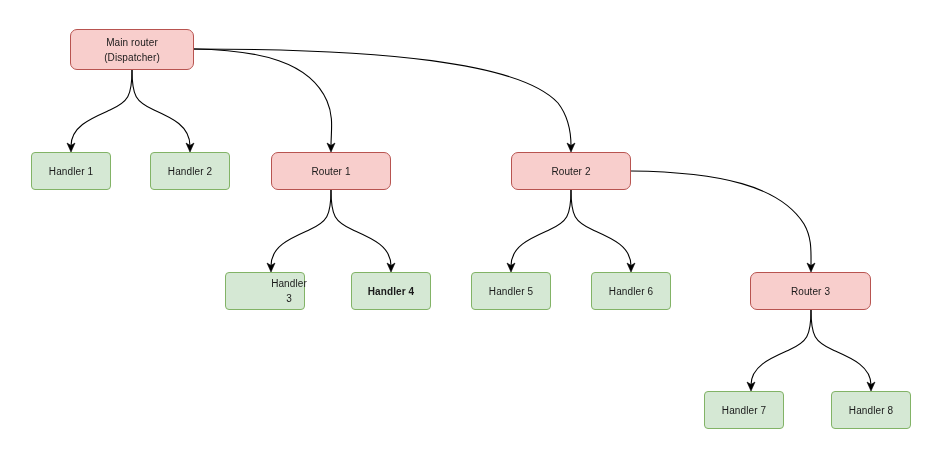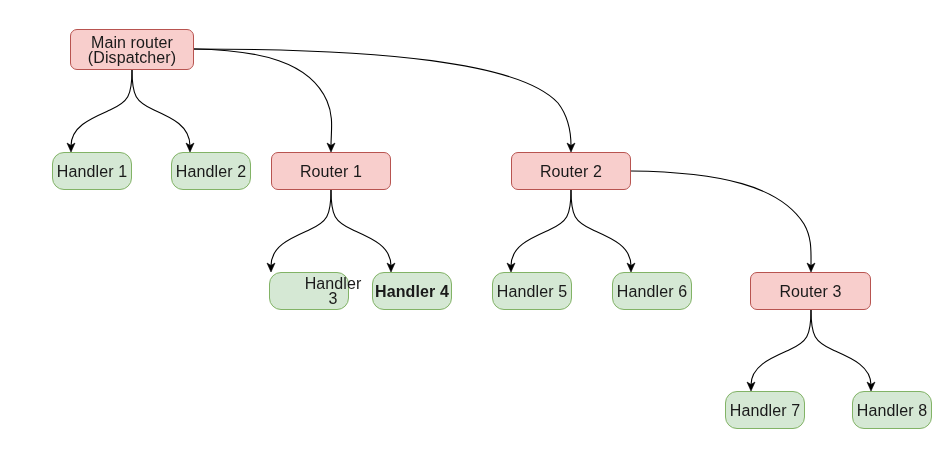--- a/index.html
+++ b/index.html
@@ -26,37 +26,36 @@
     width: 941px;
     height: 461px;
   }
   .node {
     position: absolute;
     box-sizing: border-box;
     display: flex;
     align-items: center;
     justify-content: center;
     text-align: center;
-    font-size: 16px;
+    font-size: 10px;
     line-height: 15px;
     color: #1a1a1a;
     letter-spacing: 0.1px;
     z-index: 2;
     white-space: pre-line;
   }
   .node-router {
     background: #f8cecc;
     border: 1px solid #b85450;
     border-radius: 7px;
   }
   .node-handler {
     background: #d5e8d4;
     border: 1px solid #82b366;
-    border-radius: 12px;
-    margin-left: 21px;
+    border-radius: 4px;
   }
   .edge-path {
     fill: none;
     stroke: #000000;
     stroke-width: 1.1;
     stroke-linecap: round;
     stroke-linejoin: round;
   }
   .edge-head {
     fill: #000000;
@@ -142,21 +141,21 @@
   </div>
 
   <div class="node node-router" style="left:271px; top:152px; width:120px; height:38px;">
     <span>Router 1</span>
   </div>
 
   <div class="node node-router" style="left:511px; top:152px; width:120px; height:38px;">
     <span>Router 2</span>
   </div>
 
-  <div class="node node-handler" style="left:248px; top:272px; width:80px; height:38px;padding-left:48px;">
+  <div class="node node-handler" style="left:225px; top:272px; width:80px; height:38px;padding-left:48px;">
     <span>Handler 3</span>
   </div>
 
   <div class="node node-handler" style="left:351px; top:272px; width:80px; height:38px;font-weight:bold;">
     <span>Handler 4</span>
   </div>
 
   <div class="node node-handler" style="left:471px; top:272px; width:80px; height:38px;">
     <span>Handler 5</span>
   </div>

